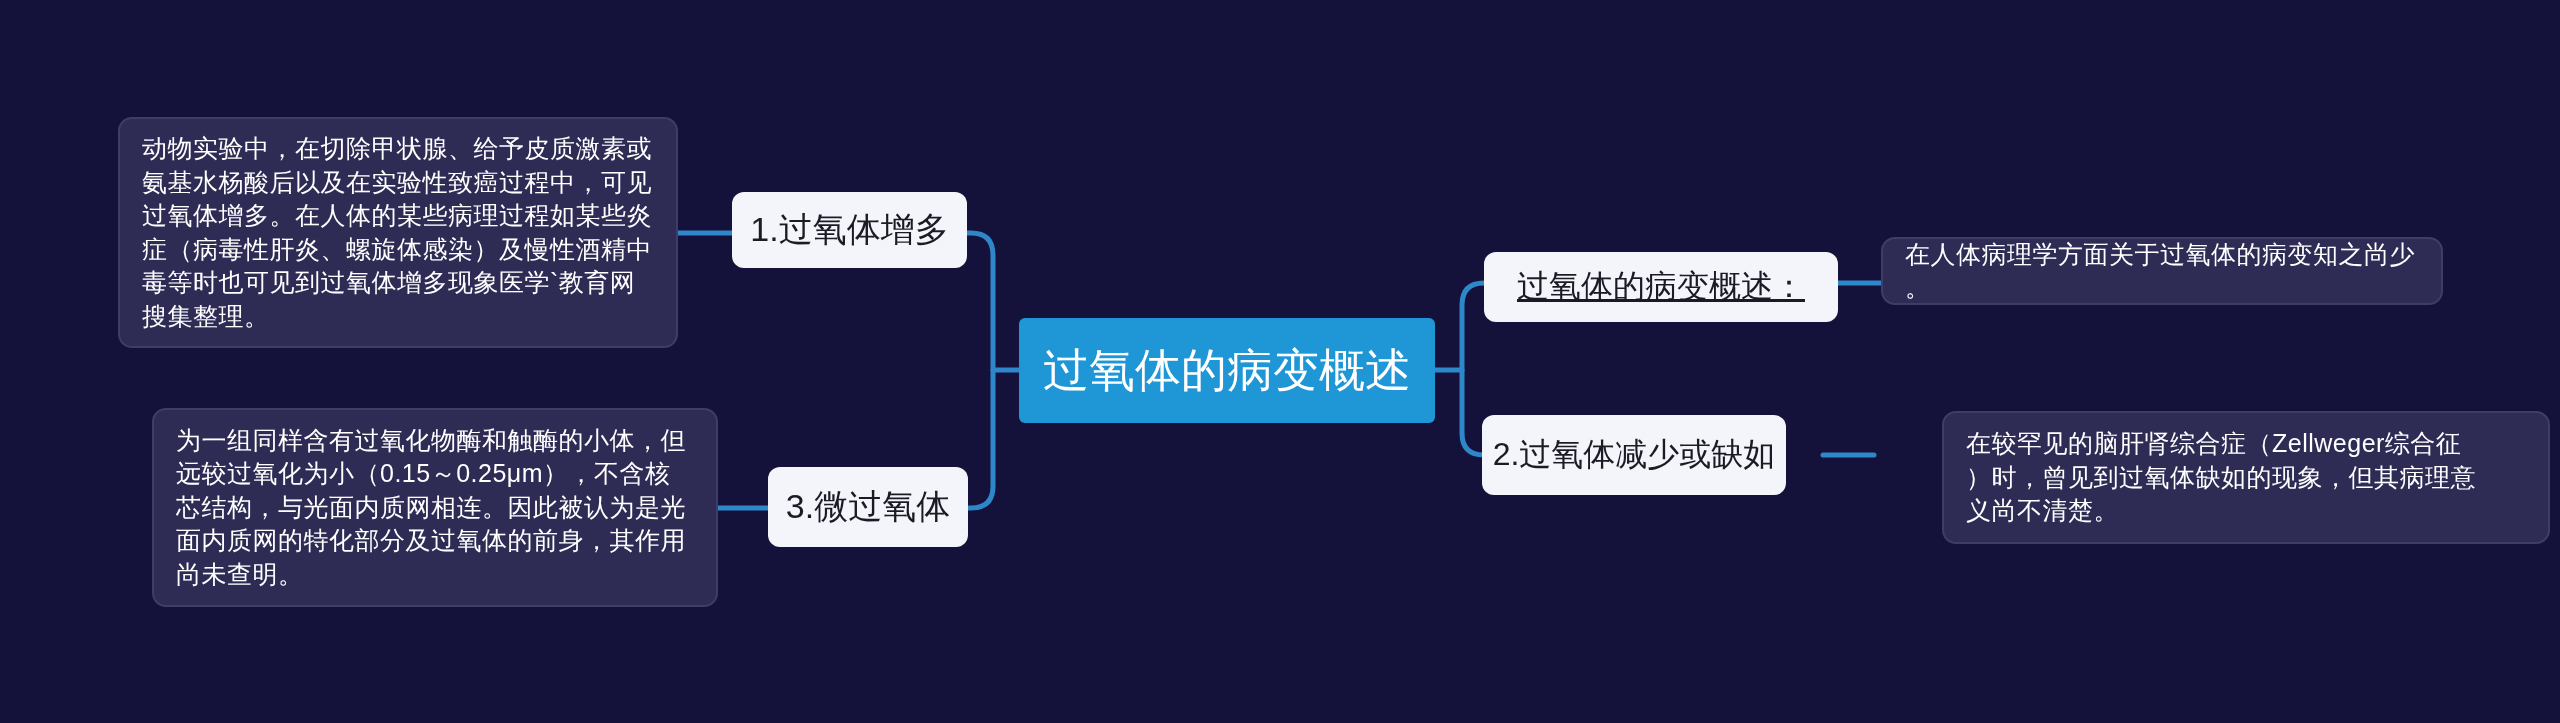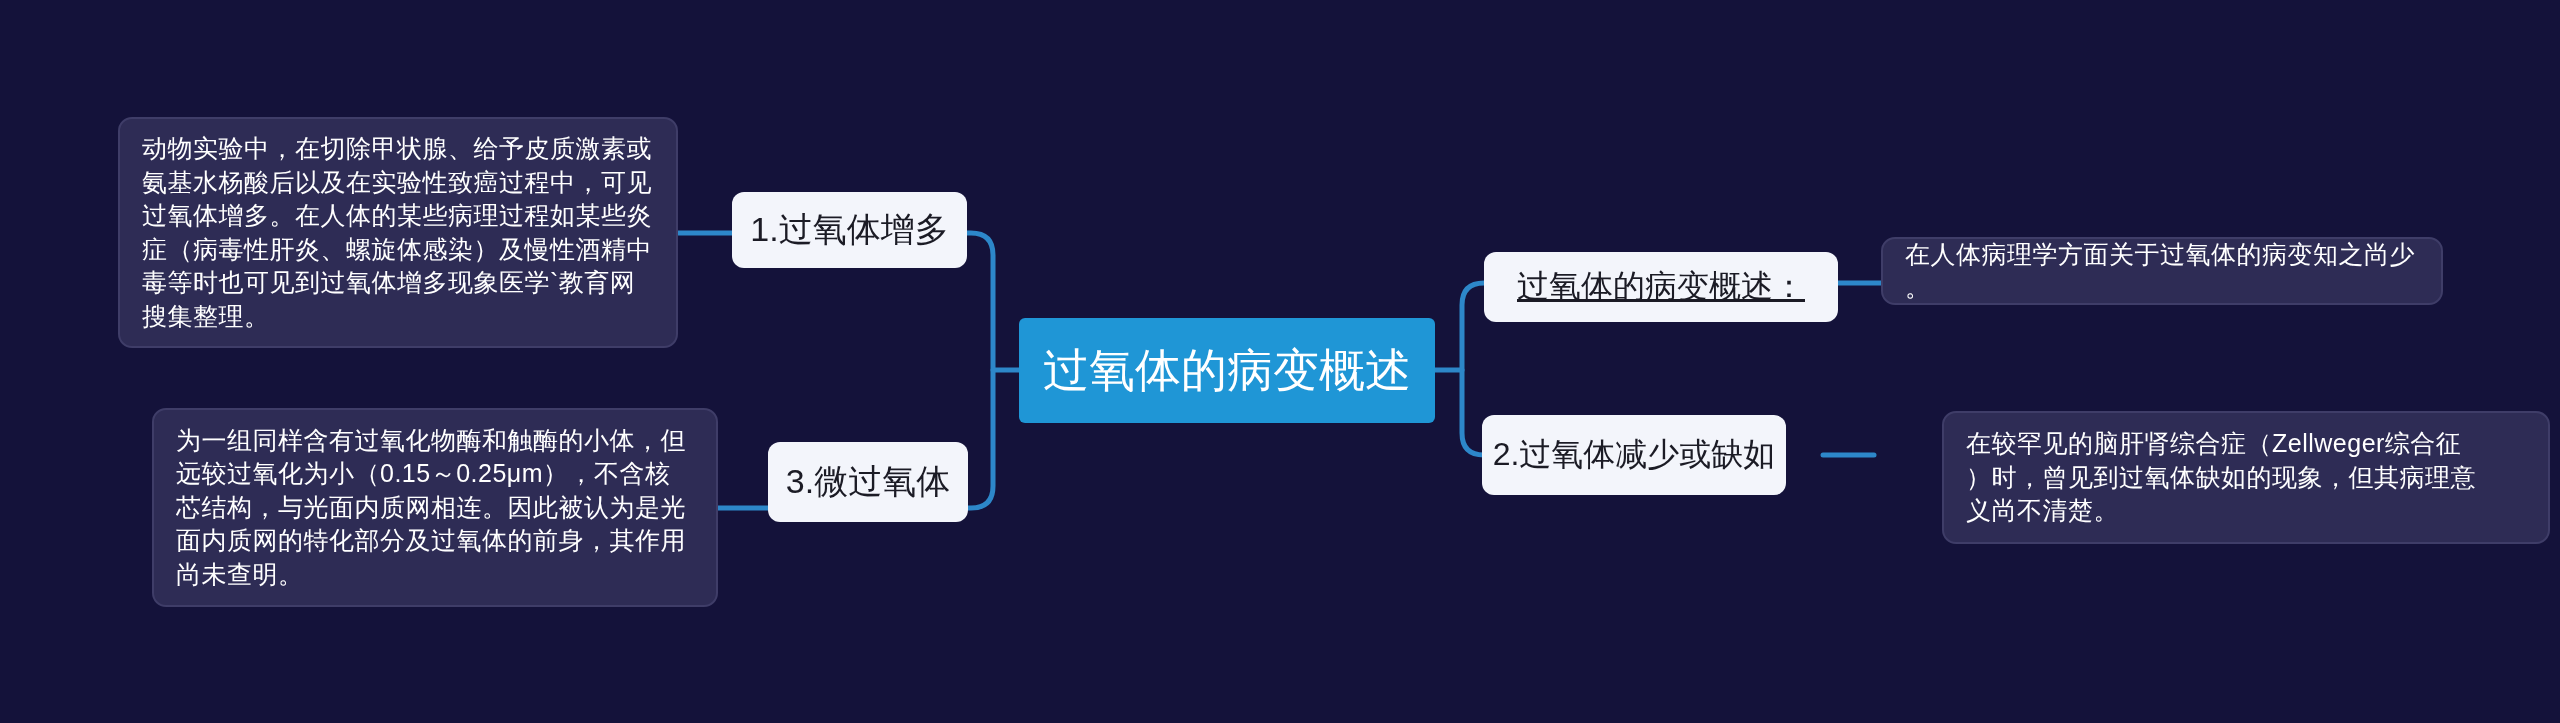--- a/index.html
+++ b/index.html
@@ -58,21 +58,21 @@
     border-radius: 6px;
     color: #ffffff;
     display: flex;
     align-items: center;
     justify-content: center;
     white-space: nowrap;
   }
   #note-left-top    { left: 118px;  top: 117px; width: 560px; height: 231px; }
   #note-left-bottom { left: 152px;  top: 408px; width: 566px; height: 199px; }
   #node-increase    { left: 732px;  top: 192px; width: 235px; height: 76px;  font-size: 34px; }
-  #node-micro       { left: 768px;  top: 442px; width: 200px; height: 80px;  font-size: 34px; }
+  #node-micro       { left: 768px;  top: 467px; width: 200px; height: 80px;  font-size: 34px; }
   #node-root        { left: 1019px; top: 318px; width: 416px; height: 105px; font-size: 46px; }
   #node-overview    { left: 1484px; top: 252px; width: 354px; height: 70px;  font-size: 32px; text-decoration: underline; }
   #node-decrease    { left: 1482px; top: 415px; width: 304px; height: 80px;  font-size: 32px; }
   #note-right-top    { left: 1881px; top: 237px; width: 562px; height: 68px;  }
   #note-right-bottom { left: 1942px; top: 387px; width: 608px; height: 133px; margin-top: 24px; }
 </style>
 </head>
 <body>
 
 <div class="canvas">

